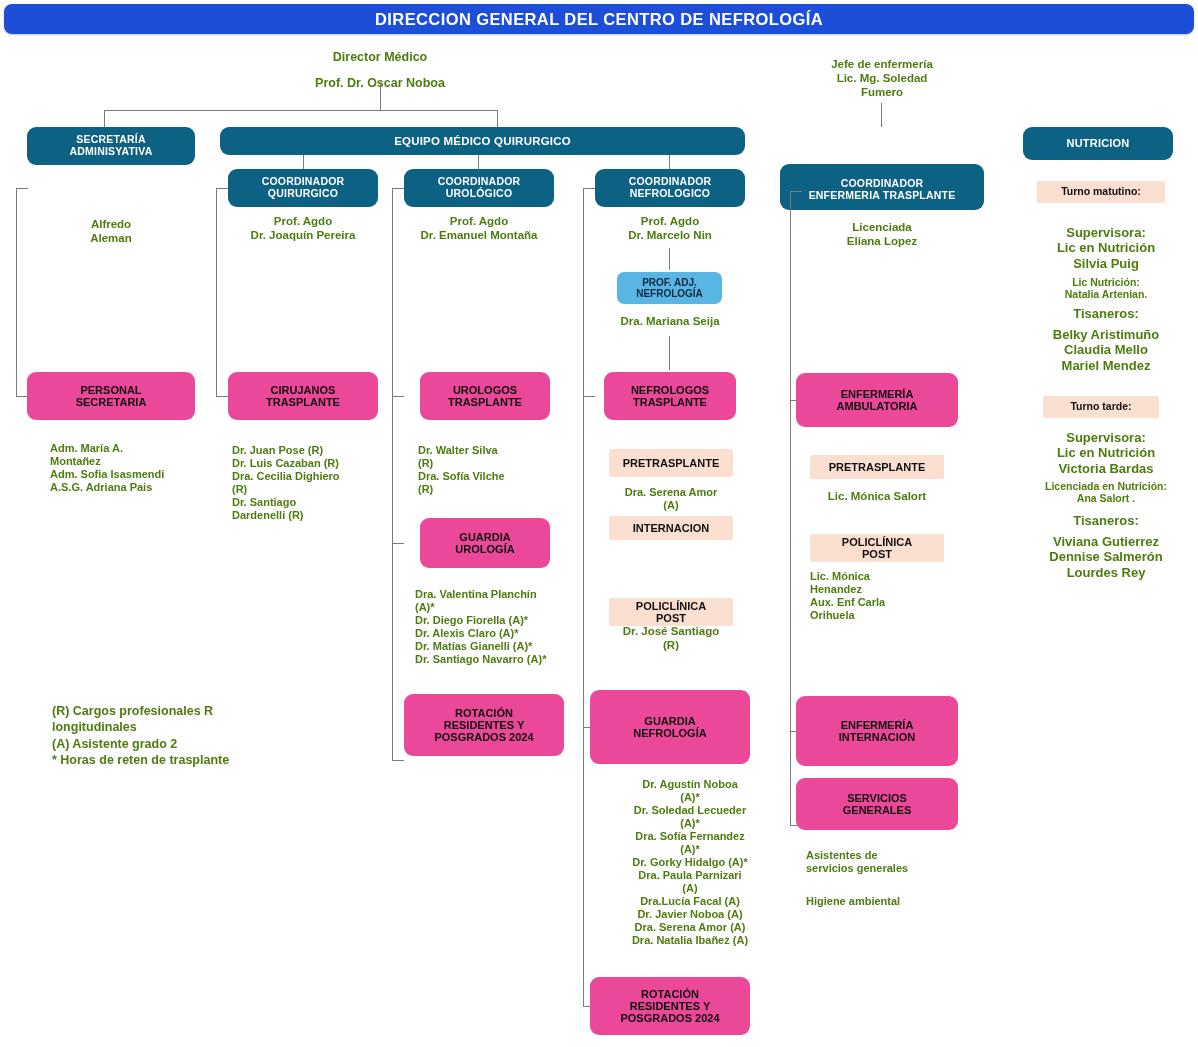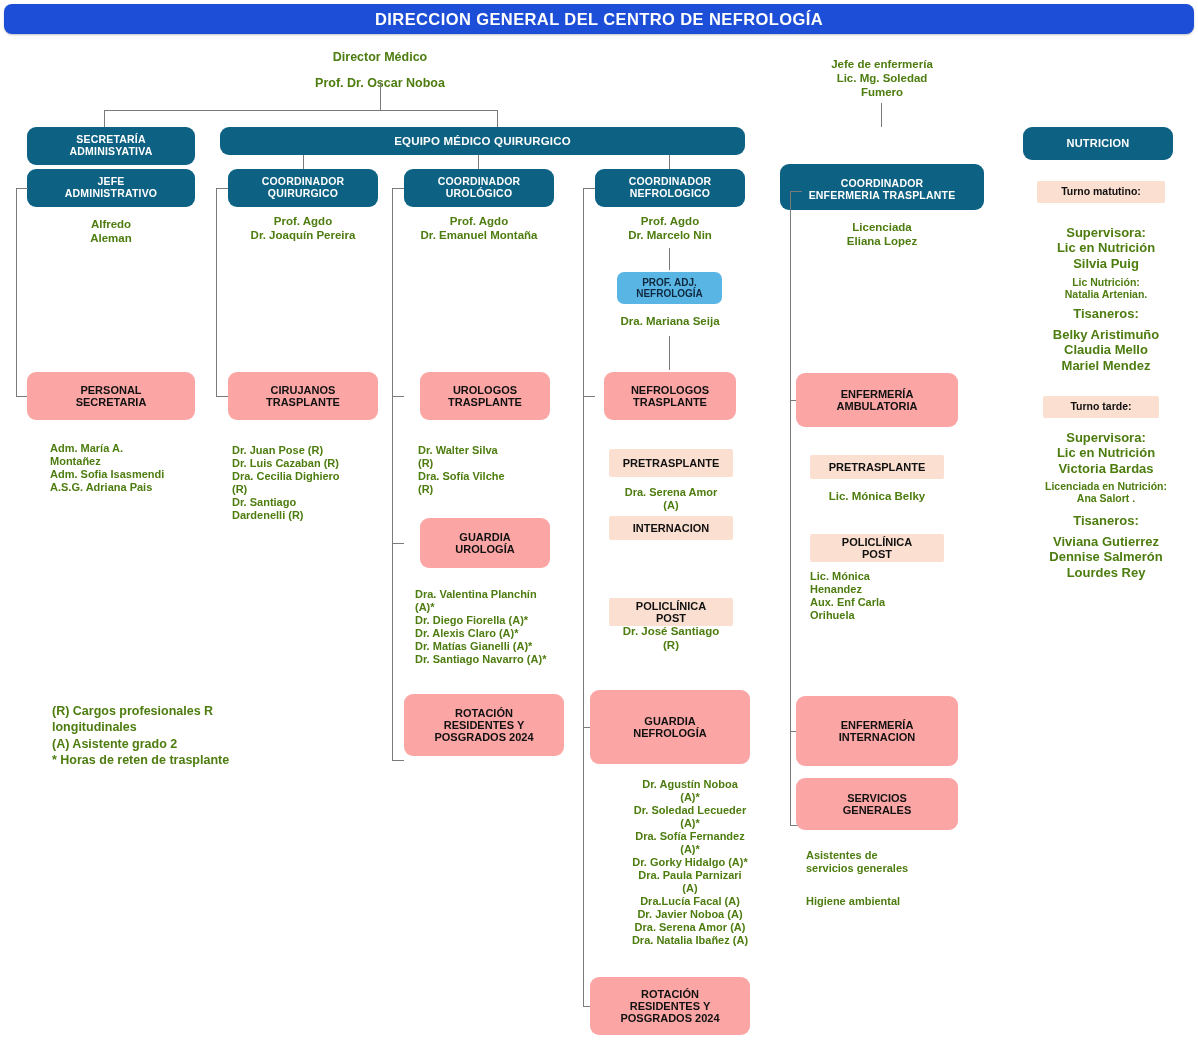--- a/index.html
+++ b/index.html
@@ -51,21 +51,21 @@
     letter-spacing:.2px;
   }
   .box.midblue{
     background:#59b6e4;
     color:#10283f;
     font-weight:bold;
     font-size:10px;
     border-radius:7px;
   }
   .box.light{
-    background:#fca5a5;
+    background:#ec4899;
     color:#111111;
     font-weight:bold;
     font-size:11px;
   }
   .box.peach{
     background:#fbdfd0;
     color:#111111;
     font-weight:bold;
     font-size:11px;
     border-radius:2px;
@@ -108,22 +108,20 @@
   <div class="ln lnv" style="left:497px; top:110px; height:18px;"></div>
 
   <div class="txt c" style="left:792px; top:58px; width:180px; font-size:11.5px;">Jefe de enfermería</div>
   <div class="txt c" style="left:792px; top:72px; width:180px; font-size:11.5px;">Lic. Mg. Soledad
 Fumero</div>
   <div class="ln lnv" style="left:881px; top:103px; height:24px;"></div>
 
   <div class="box dark" style="left:27px; top:127px; width:168px; height:38px;">SECRETARÍA
 ADMINISYATIVA</div>
 
-  <div class="box dark" style="left:27px; top:169px; width:168px; height:38px;">JEFE
-ADMINISTRATIVO</div>
 
   <div class="txt c" style="left:27px; top:218px; width:168px; font-size:11.5px;">Alfredo
 Aleman</div>
 
   <div class="ln lnh" style="left:16px; top:188px; width:12px;"></div>
   <div class="ln lnv" style="left:16px; top:188px; height:208px;"></div>
   <div class="ln lnh" style="left:16px; top:396px; width:12px;"></div>
 
   <div class="box light" style="left:27px; top:372px; width:168px; height:48px;">PERSONAL
 SECRETARIA</div>
@@ -261,21 +259,21 @@
   <div class="ln lnh" style="left:790px; top:191px; width:12px;"></div>
   <div class="ln lnv" style="left:790px; top:191px; height:634px;"></div>
   <div class="ln lnh" style="left:790px; top:400px; width:14px;"></div>
   <div class="ln lnh" style="left:790px; top:731px; width:14px;"></div>
   <div class="ln lnh" style="left:790px; top:825px; width:14px;"></div>
 
   <div class="box light" style="left:796px; top:373px; width:162px; height:54px;">ENFERMERÍA
 AMBULATORIA</div>
 
   <div class="box peach" style="left:810px; top:455px; width:134px; height:24px;">PRETRASPLANTE</div>
-  <div class="txt c" style="left:800px; top:490px; width:154px; font-size:11.5px;">Lic. Mónica Belky</div>
+  <div class="txt c" style="left:800px; top:490px; width:154px; font-size:11.5px;">Lic. Mónica Salort</div>
 
   <div class="box peach" style="left:810px; top:534px; width:134px; height:28px;">POLICLÍNICA
 POST</div>
   <div class="txt l" style="left:810px; top:570px; width:150px; font-size:11px;">Lic. Mónica
 Henandez
 Aux. Enf Carla
 Orihuela</div>
 
   <div class="box light" style="left:796px; top:696px; width:162px; height:70px;">ENFERMERÍA
 INTERNACION</div>

